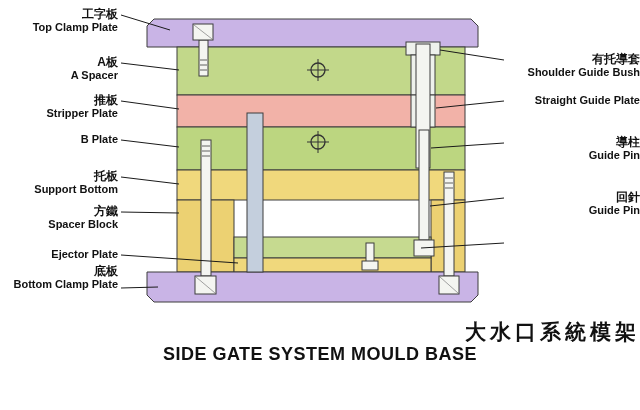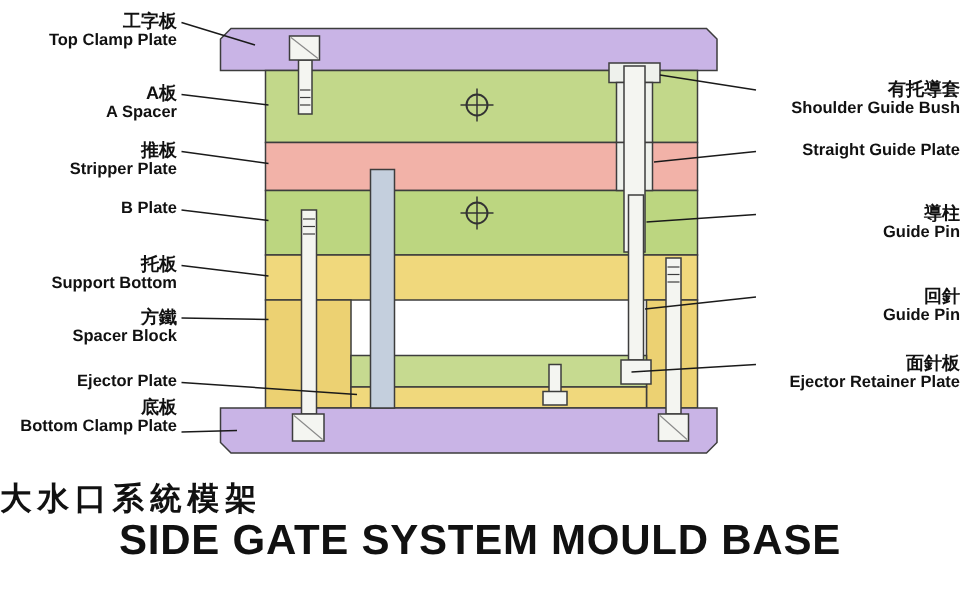--- a/index.html
+++ b/index.html
@@ -15,26 +15,26 @@
   .hatch  { stroke:#8a8a8a; stroke-width:0.8; }
   .mark   { fill:none; stroke:#333; stroke-width:1.3; }
   .markline { stroke:#333; stroke-width:1; }
   .leader { stroke:#1a1a1a; stroke-width:1; }
   .lbl { position:absolute; font-weight:bold; line-height:13px; white-space:nowrap; }
   .lbl .cn { font-size:12px; }
   .lbl .en { font-size:11px; }
   .lbl-left  { left:0; width:118px; text-align:right; }
   .lbl-right { left:506px; width:134px; text-align:right; }
   .title-cn {
-    position:absolute; top:318px; left:0; width:640px; text-align:left;
+    position:absolute; top:318px; left:0; width:640px; text-align:right;
     font-size:21px; font-weight:bold; letter-spacing:4px;
   }
   .title-en {
     position:absolute; top:344px; left:0; width:640px; text-align:center;
-    font-size:28px; font-weight:bold; letter-spacing:0.5px;
+    font-size:18px; font-weight:bold; letter-spacing:0.5px;
   }
 </style>
 </head>
 <body>
 
 <div class="stage">
 
   <svg width="640" height="410" viewBox="0 0 640 410">
 
     <polygon class="part" points="147,47 147,26 154,19 471,19 478,26 478,47" fill="#c9b4e6"></polygon>
@@ -170,21 +170,17 @@
     <div class="en">Straight Guide Plate</div>
   </div>
   <div class="lbl lbl-right" style="top:136px">
     <div class="cn">導柱</div>
     <div class="en">Guide Pin</div>
   </div>
   <div class="lbl lbl-right" style="top:191px">
     <div class="cn">回針</div>
     <div class="en">Guide Pin</div>
   </div>
-  <div class="lbl lbl-right" style="top:236px">
-    <div class="cn">面針板</div>
-    <div class="en">Ejector Retainer Plate</div>
-  </div>
 
   <div class="title-cn">大水口系統模架</div>
   <div class="title-en">SIDE GATE SYSTEM MOULD BASE</div>
 
 </div>
 
 </body></html>

